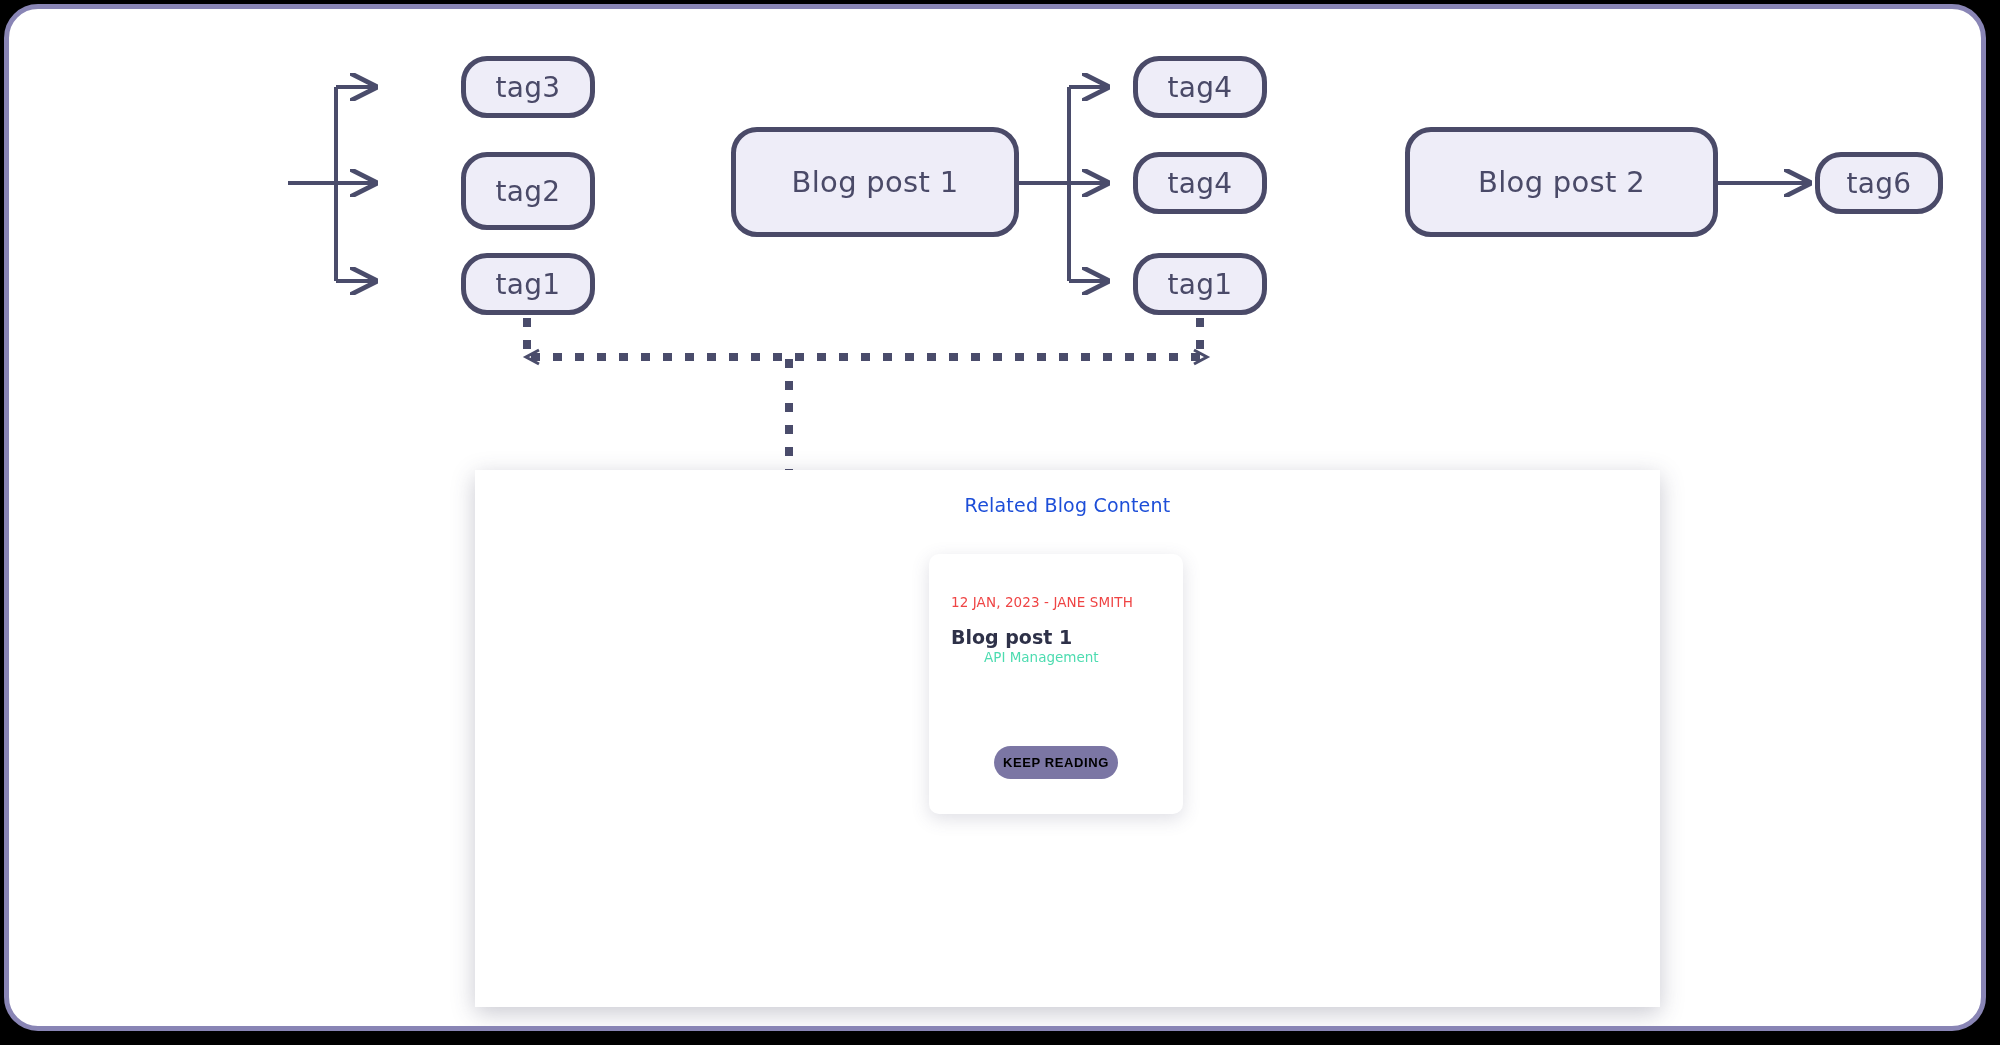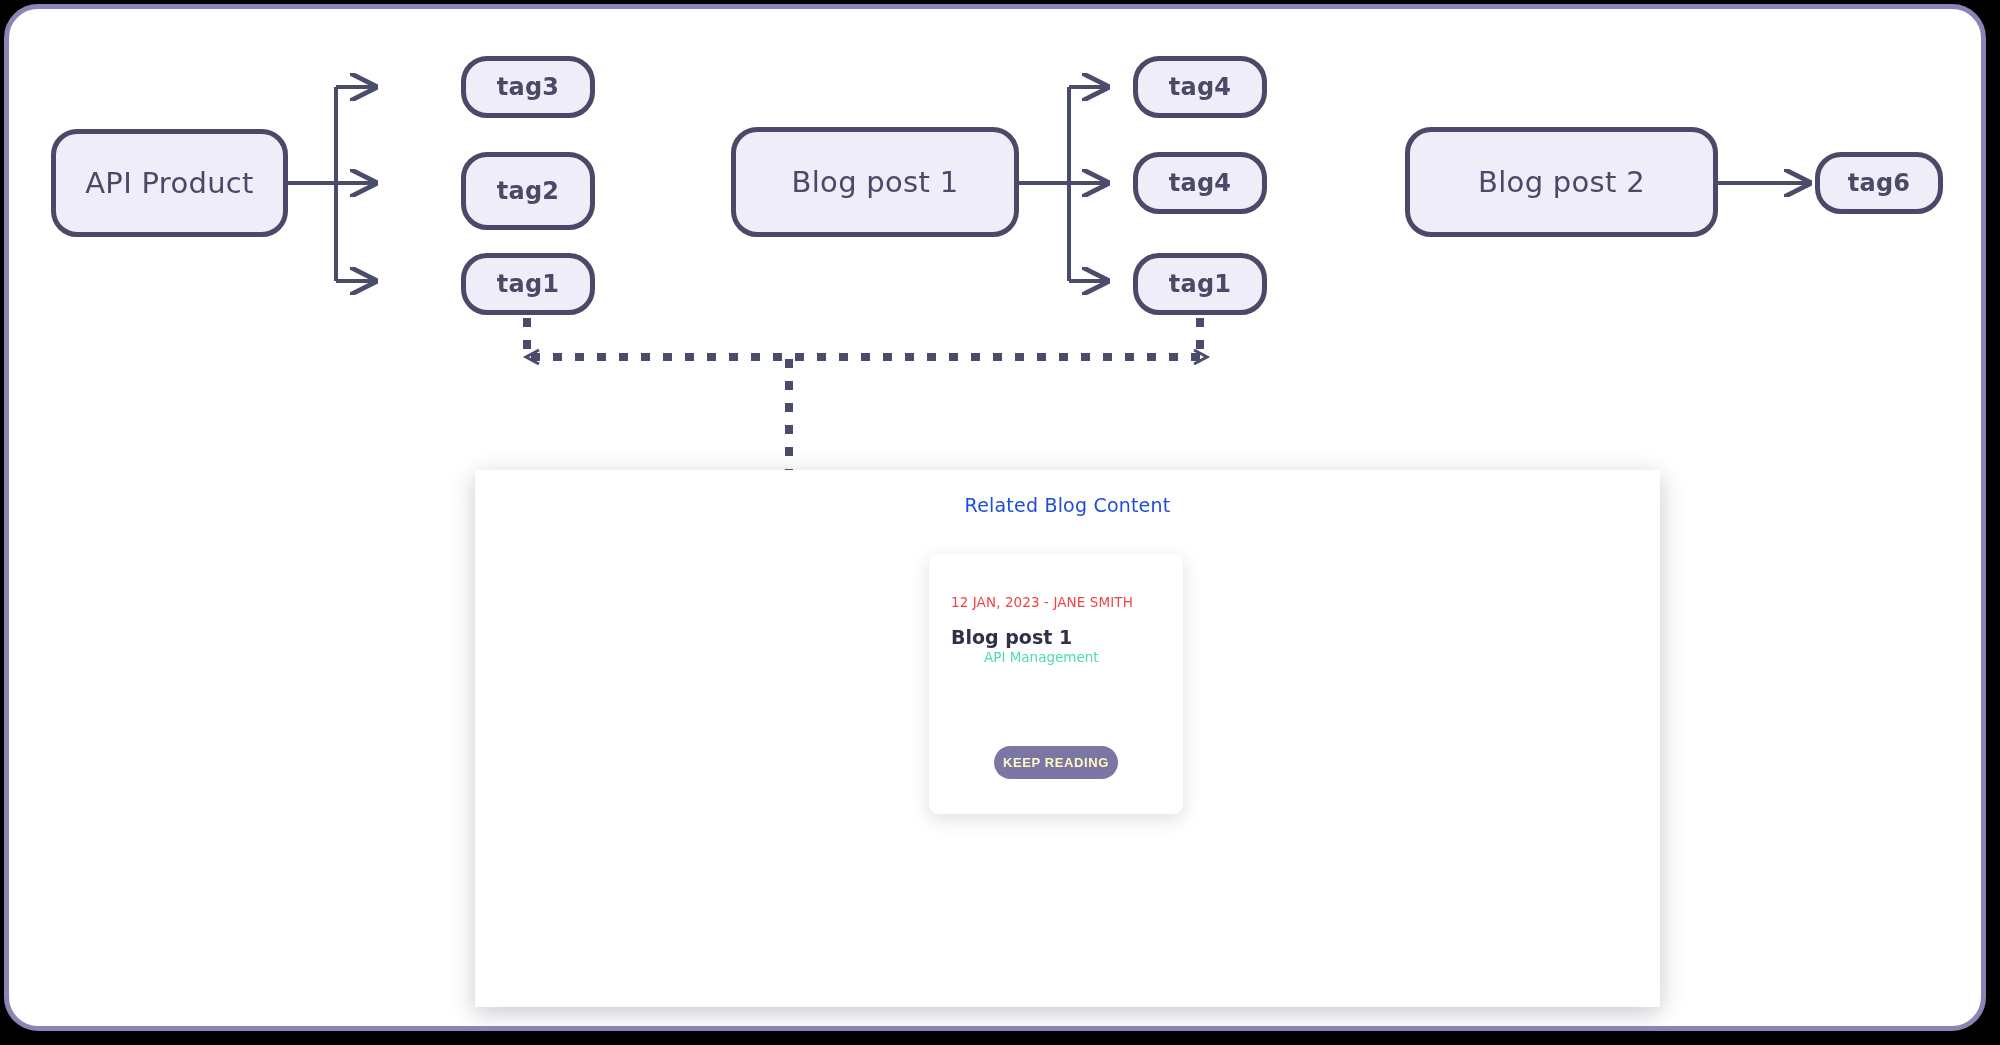--- a/index.html
+++ b/index.html
@@ -39,22 +39,21 @@
     white-space: nowrap;
   }
   .node.entity {
     border: 5px solid;
     border-radius: 26px;
     font-size: 29px;
   }
   .node.tag {
     border: 5px solid;
     border-radius: 26px;
-    font-size: 24px;
-    font-weight: bold;
+    font-size: 28px;
   }
   .gold  { border-color: #e5bb1b; }
   .teal  { border-color: #14e0ac; }
 
   
   #wires {
     position: absolute;
     left: 0; top: 0;
     width: 1982px; height: 1027px;
     pointer-events: none;
@@ -157,21 +156,21 @@
     font-size: 13.5px;
     color: #4ddcb0;
     margin-left: 33px;
   }
   #keep-reading {
     position: absolute;
     left: 50%;
     transform: translateX(-50%);
     top: 192px;
     background: #7b76a4;
-    color: #fef9c3;
+    color: #000000;
     border: none;
     border-radius: 17px;
     padding: 9px 9px;
     font-size: 13px;
     font-weight: bold;
     letter-spacing: .6px;
     font-family: "Liberation Sans", sans-serif;
     cursor: pointer;
   }
 </style>
@@ -219,23 +218,20 @@
     </g>
 
     <g stroke="#4a4c6b" stroke-width="3" fill="none">
       <path d="M 530 341 L 517 348 L 530 355"></path>
       <path d="M 1185 341 L 1198 348 L 1185 355"></path>
     </g>
 
     <path d="M 876 722 L 901 748 L 876 774" stroke="#4a4c6b" stroke-width="11" fill="none" stroke-linecap="round" stroke-linejoin="round"></path>
   </svg>
 
-  <div class="node entity gold" style="left:42px; top:120px; width:237px; height:108px;">
-    <span>API Product</span>
-  </div>
 
   <div class="node tag gold" style="left:452px; top:47px; width:134px; height:62px;">
     <span>tag3</span>
   </div>
 
   <div class="node tag gold" style="left:452px; top:143px; width:134px; height:78px;">
     <span>tag2</span>
   </div>
 
   <div class="node tag gold" style="left:452px; top:244px; width:134px; height:62px;">

